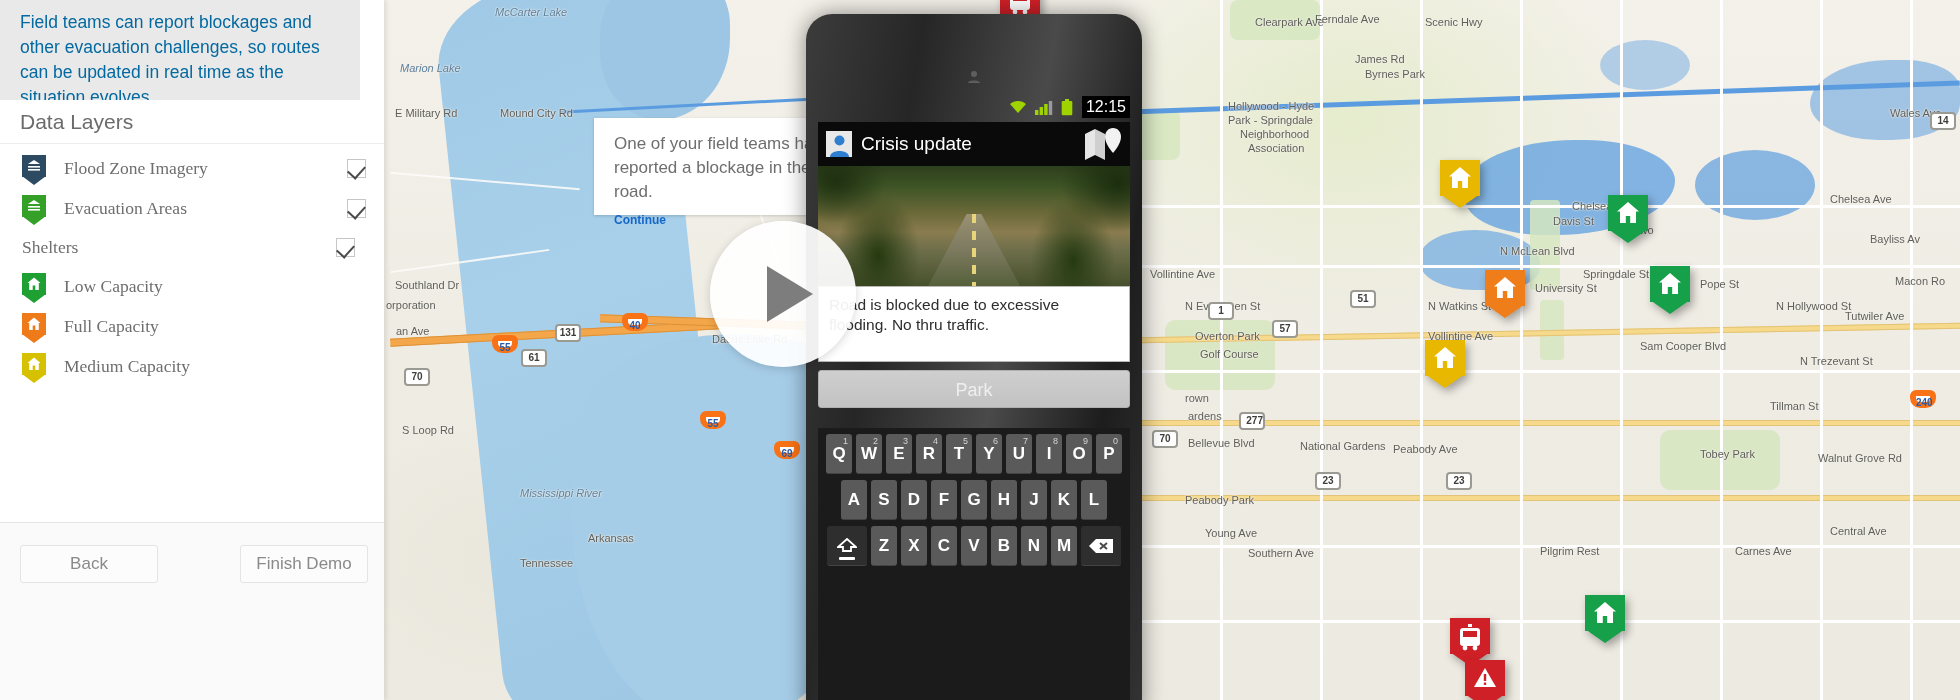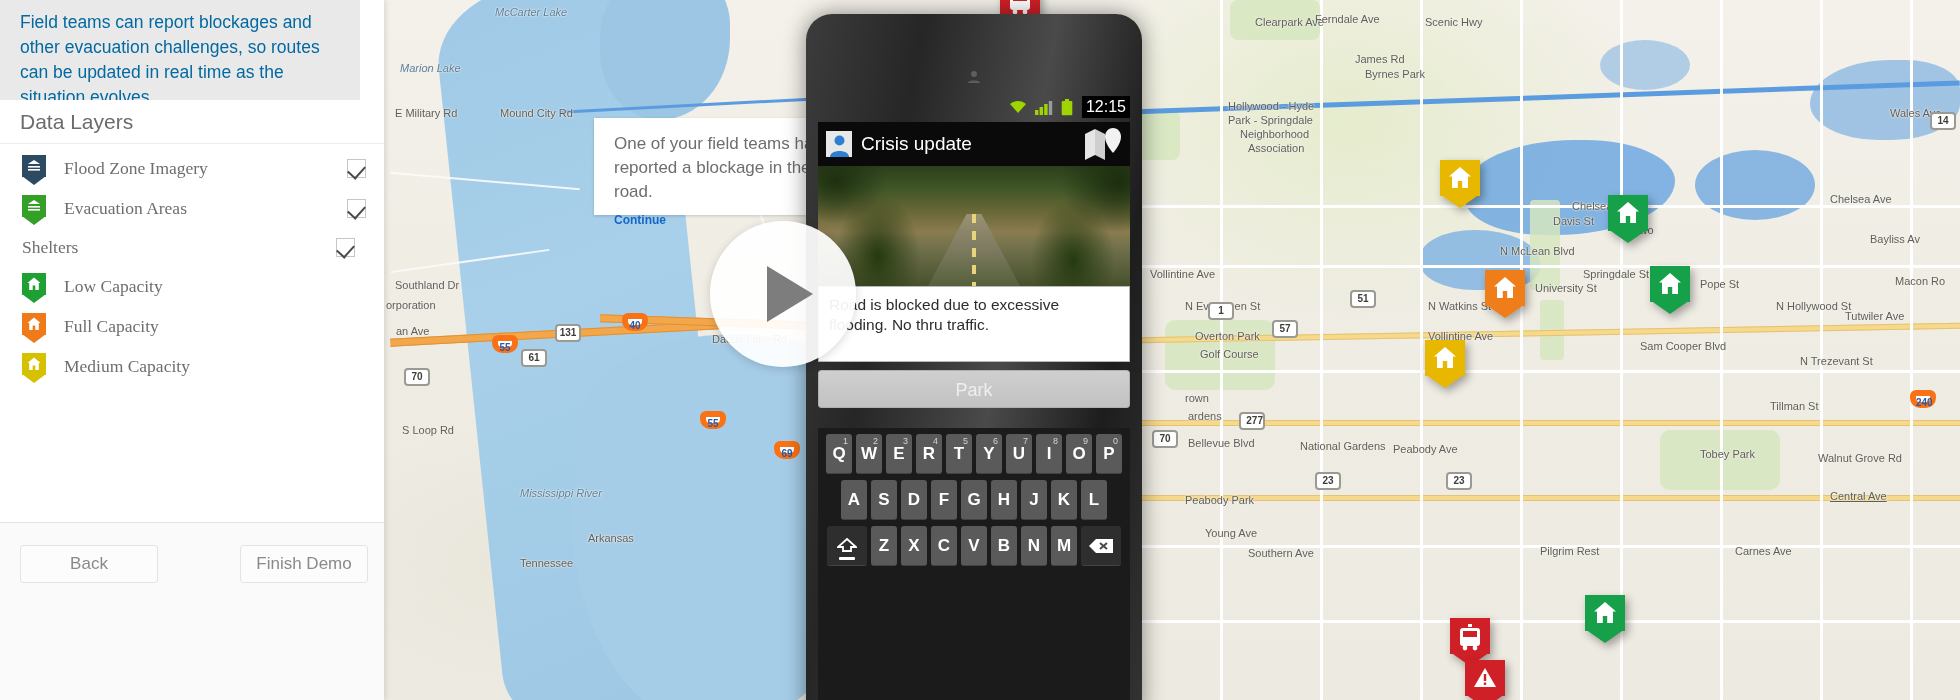--- a/index.html
+++ b/index.html
@@ -365,21 +365,21 @@
         <div class="maplabel" style="left: 1776px; top: 300px;">N Hollywood St</div>
         <div class="maplabel" style="left: 1800px; top: 355px;">N Trezevant St</div>
         <div class="maplabel" style="left: 1185px; top: 392px;">rown</div>
         <div class="maplabel" style="left: 1188px; top: 410px;">ardens</div>
         <div class="maplabel" style="left: 1300px; top: 440px;">National Gardens</div>
         <div class="maplabel" style="left: 1393px; top: 443px;">Peabody Ave</div>
         <div class="maplabel" style="left: 1700px; top: 448px;">Tobey Park</div>
         <div class="maplabel" style="left: 1818px; top: 452px;">Walnut Grove Rd</div>
         <div class="maplabel" style="left: 1185px; top: 494px;">Peabody Park</div>
         <div class="maplabel" style="left: 1205px; top: 527px;">Young Ave</div>
-        <div class="maplabel" style="left: 1830px; top: 490px; text-decoration: underline;">Central Ave</div>
+        <div class="maplabel" style="left: 1830px; top: 525px;">Central Ave</div>
         <div class="maplabel" style="left: 1248px; top: 547px;">Southern Ave</div>
         <div class="maplabel" style="left: 1540px; top: 545px;">Pilgrim Rest</div>
         <div class="maplabel" style="left: 1735px; top: 545px;">Carnes Ave</div>
         <div class="maplabel" style="left: 1188px; top: 437px;">Bellevue Blvd</div>
         <div class="maplabel" style="left: 1770px; top: 400px;">Tillman St</div>
       </div>
     <div id="map-shields">
         <div class="shield" style="left: 555px; top: 324px;">131</div>
         <div class="shield" style="left: 521px; top: 349px;">61</div>
         <div class="shield is" style="left: 492px; top: 335px;">55</div>

